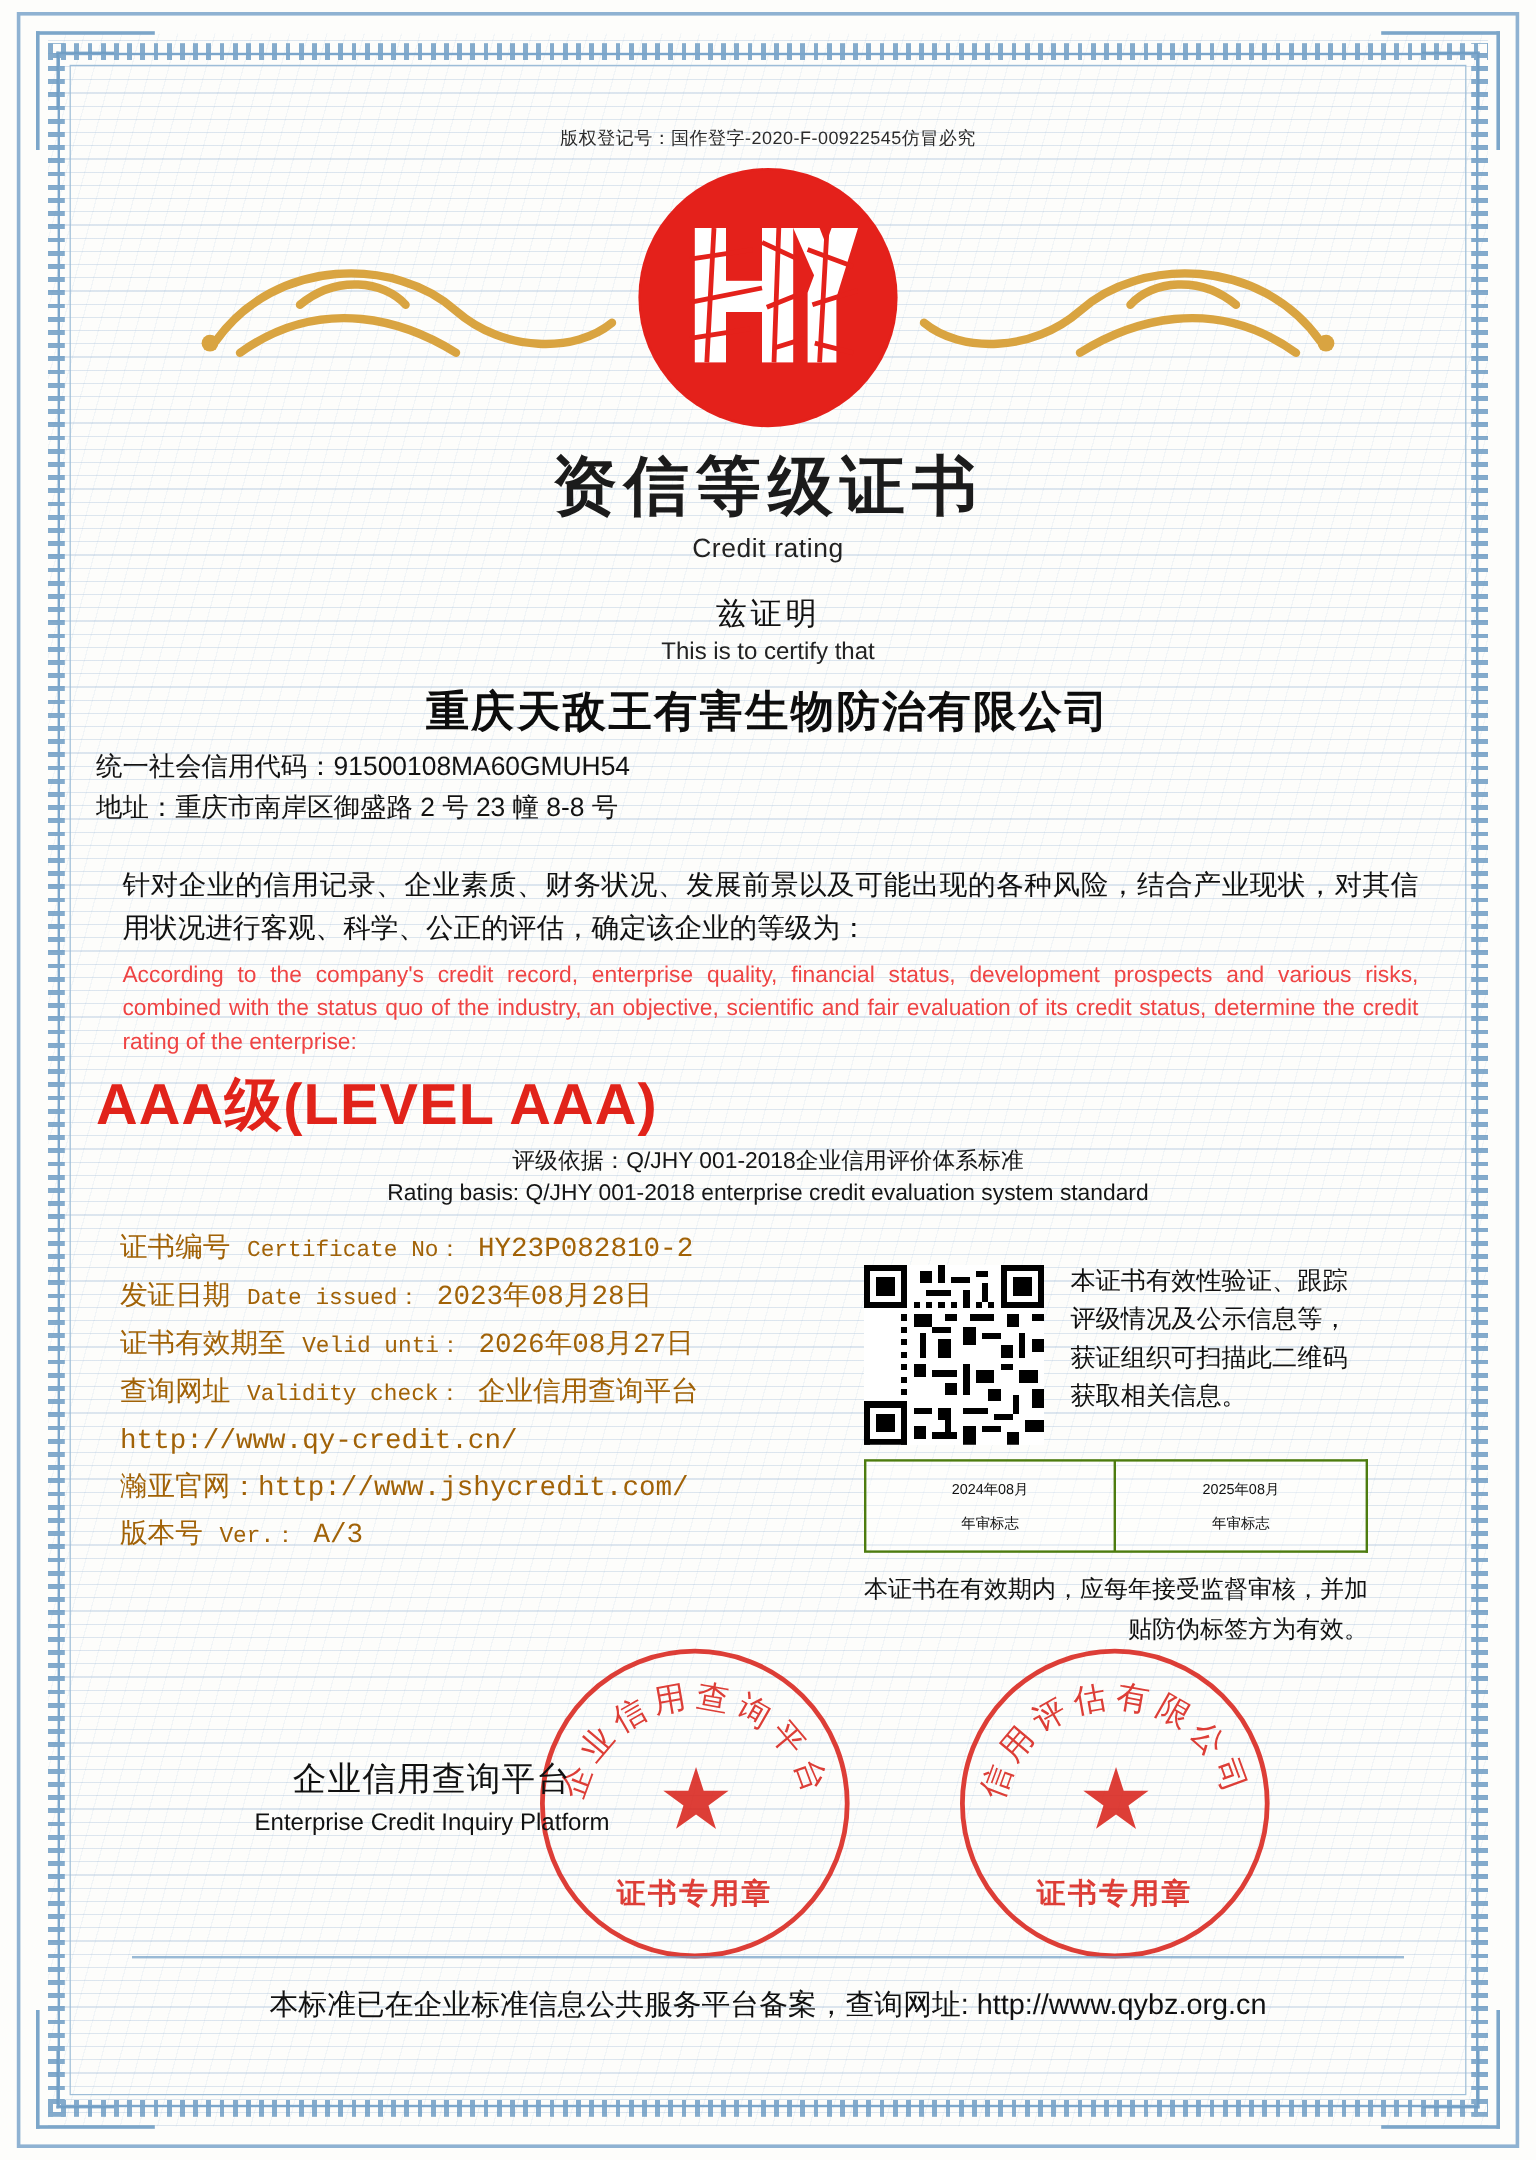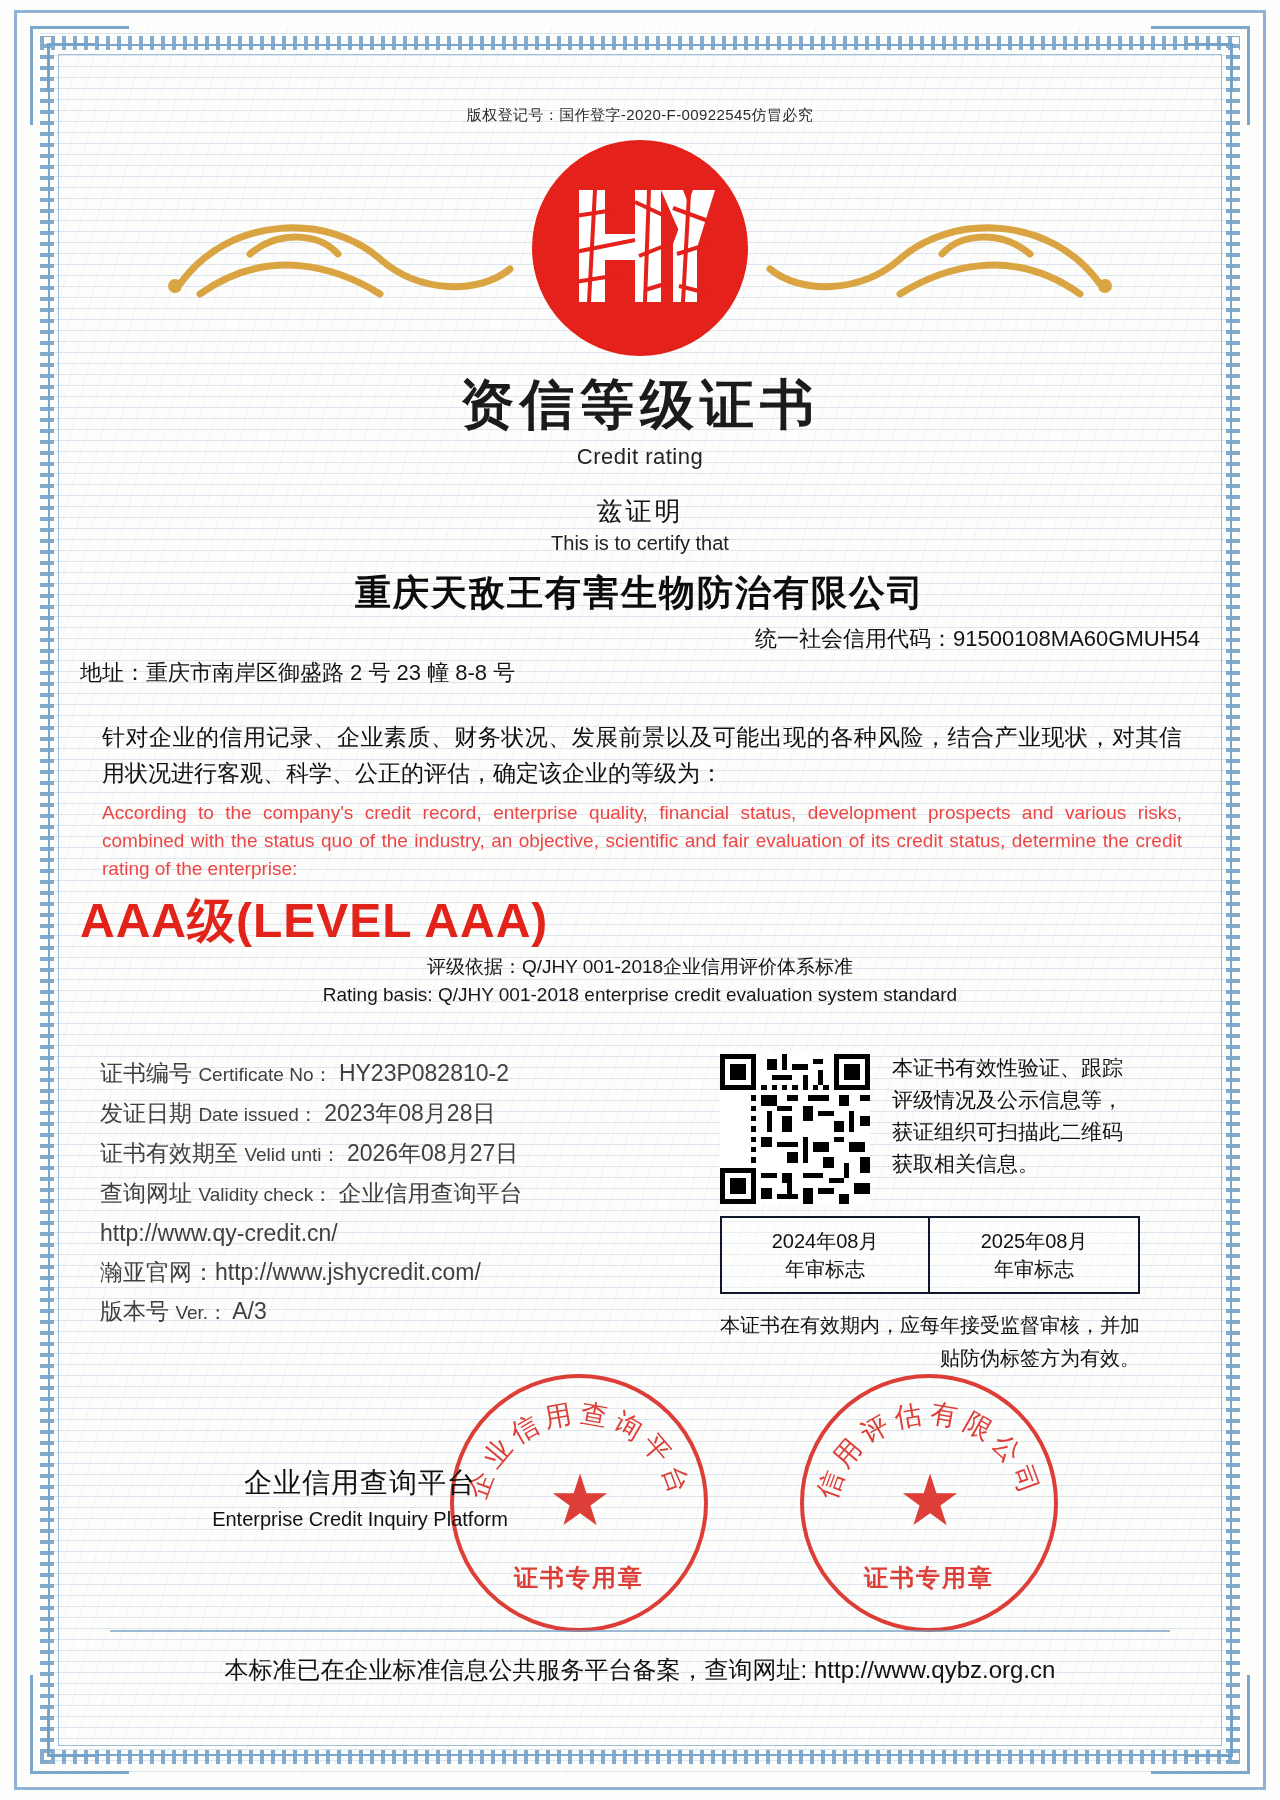--- a/index.html
+++ b/index.html
@@ -203,21 +203,21 @@
     top: 505px; left: 0; width: 1120px;
     text-align: center;
     font-size: 36px;
     font-weight: bold;
     color: #0d0d0d;
     letter-spacing: 2px;
   }
   .company-code {
     position: absolute;
     top: 560px; left: 0; width: 1120px;
-    text-align: right;
+    text-align: left;
     font-size: 22px;
     color: #131313;
   }
   .company-addr {
     position: absolute;
     top: 594px; left: 0; width: 1120px;
     text-align: left;
     font-size: 22px;
     color: #131313;
   }
@@ -262,26 +262,27 @@
     position: absolute;
     top: 920px; left: 0; width: 1120px;
     text-align: center;
     font-size: 19px;
     color: #161616;
   }
 
   
   .details {
     position: absolute;
-    top: 990px;
+    top: 958px;
     left: 20px;
     width: 560px;
     font-size: 23px;
     line-height: 39px;
-    color: #404040;
+    color: #a16207;
+    font-family: Liberation Mono, monospace;
   }
   .details .row { white-space: nowrap; }
   .details .lbl-en { font-size: 19px; }
 
   
   .qr {
     position: absolute;
     top: 990px;
     left: 640px;
     width: 150px;
@@ -301,27 +302,27 @@
   .year-boxes {
     position: absolute;
     top: 1152px;
     left: 640px;
     width: 420px;
     display: flex;
   }
   .year-box {
     width: 238px;
     height: 78px;
-    border: 2px solid #0f172a;
+    border: 2px solid #4d7c0f;
     box-sizing: border-box;
     display: flex;
     flex-direction: column;
     align-items: center;
     justify-content: center;
-    font-size: 20px;
+    font-size: 12px;
     line-height: 28px;
     color: #111;
     background: rgba(255,255,255,0.35);
   }
   .year-box + .year-box { border-left: none; }
 
   .annual-note {
     position: absolute;
     top: 1245px;
     left: 640px;

